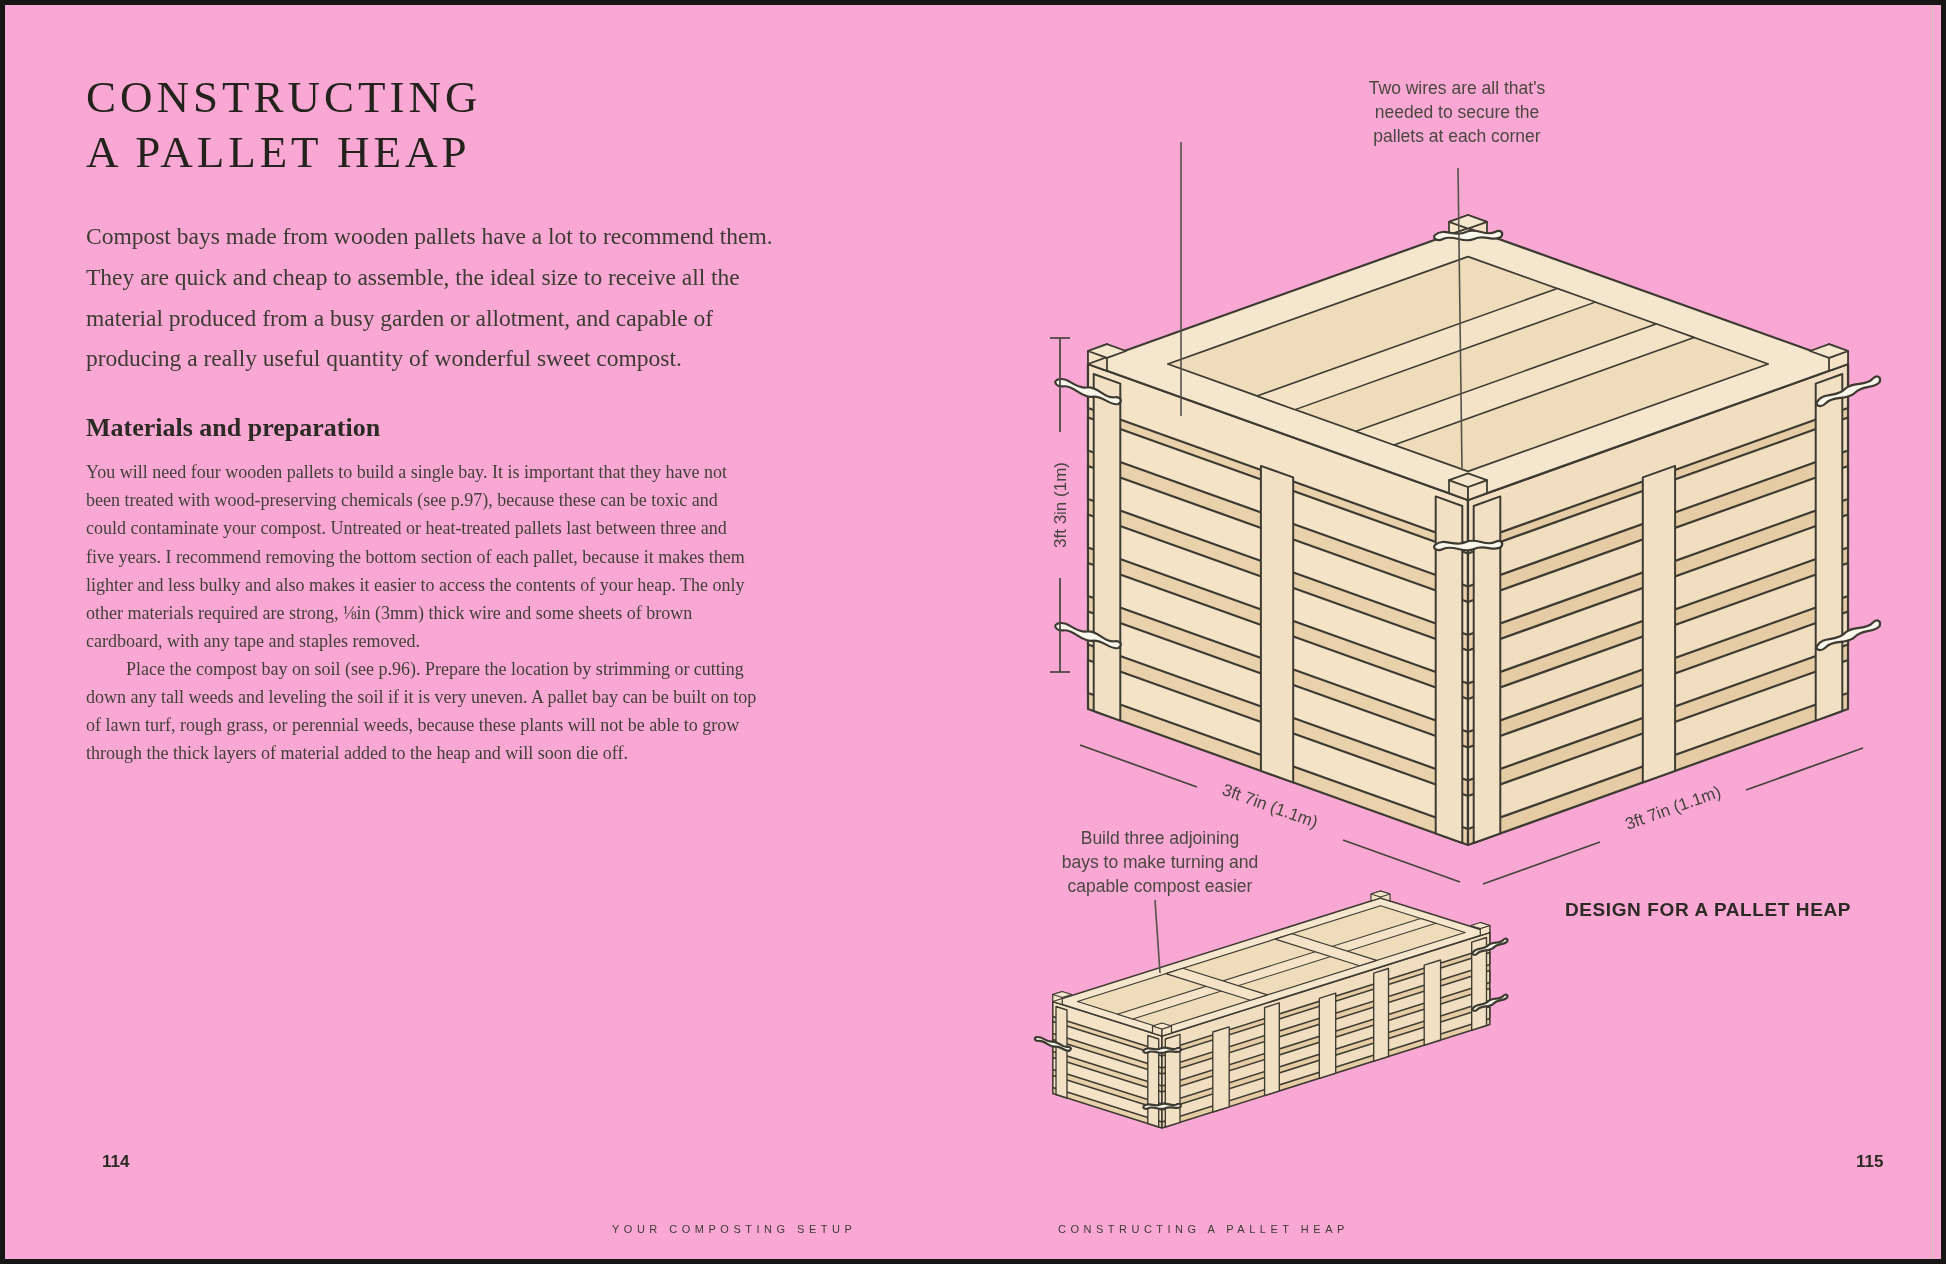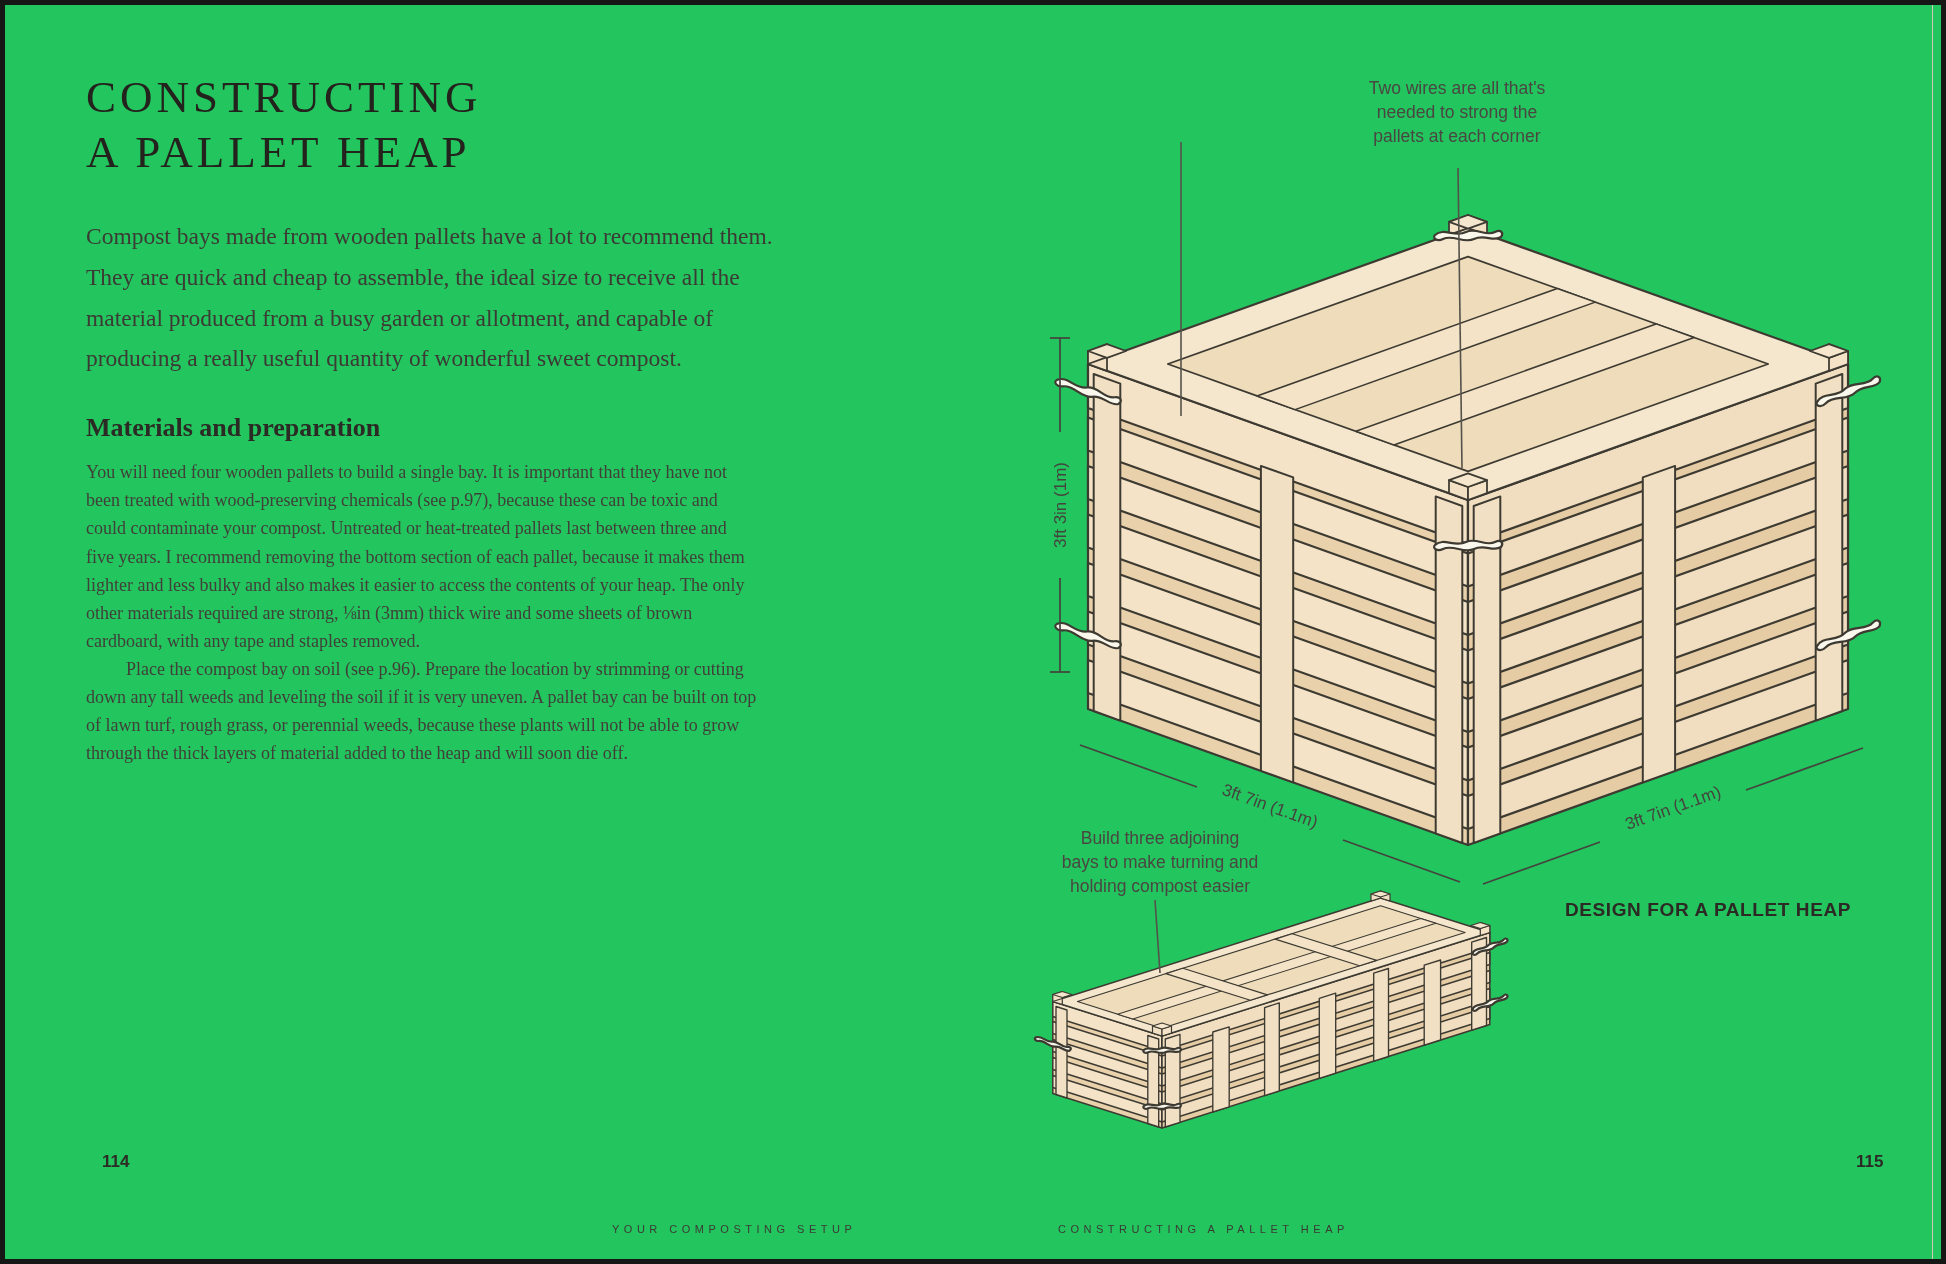--- a/index.html
+++ b/index.html
@@ -1,19 +1,19 @@
 <!DOCTYPE html>
 <html><head>
 <meta charset="utf-8">
 <style>
   html,body{margin:0;padding:0;background:#2a2a28;}
   .page{
     position:relative;
     width:1946px;height:1264px;
-    background:#22c55e;
+    background:#f9a8d4;
     overflow:hidden;
     font-family:"Liberation Sans","DejaVu Sans",sans-serif;
   }
   .page-frame{position:absolute;inset:0;border:5px solid #161616;pointer-events:none;z-index:30;}
   .page-edge-line{position:absolute;top:0;bottom:0;right:13px;width:1px;background:#cfc9b8;z-index:2;}
 
   
   .text-col{position:absolute;left:86px;top:70px;width:700px;color:#3a3833;z-index:10;}
   .doc-title{
     font-family:"Liberation Serif","DejaVu Serif",serif;
@@ -193,25 +193,25 @@
 
       <line x1="1483" y1="884" x2="1600" y2="842"></line>
       <line x1="1746" y1="790" x2="1863" y2="748"></line>
     </g>
     <text class="dim-label" text-anchor="middle" dominant-baseline="central" transform="translate(1060 505) rotate(-90)">3ft 3in (1m)</text>
     <text class="dim-label" text-anchor="middle" dominant-baseline="central" transform="translate(1270 806) rotate(19.7)">3ft 7in (1.1m)</text>
     <text class="dim-label" text-anchor="middle" dominant-baseline="central" transform="translate(1673 808) rotate(-19.7)">3ft 7in (1.1m)</text>
   </svg>
 
   <div class="ann" id="ann-wires">Two wires are all that's
-needed to strong the
+needed to secure the
 pallets at each corner</div>
   <div class="ann" id="ann-bays">Build three adjoining
 bays to make turning and
-holding compost easier</div>
+capable compost easier</div>
 
   <div class="design-note">
     <h3>DESIGN FOR A PALLET HEAP</h3>
   </div>
 
   <div class="folio" id="folio-left">114</div>
   <div class="running-head" id="running-left">YOUR COMPOSTING SETUP</div>
   <div class="running-head" id="running-right">CONSTRUCTING A PALLET HEAP</div>
   <div class="folio" id="folio-right">115</div>
 

